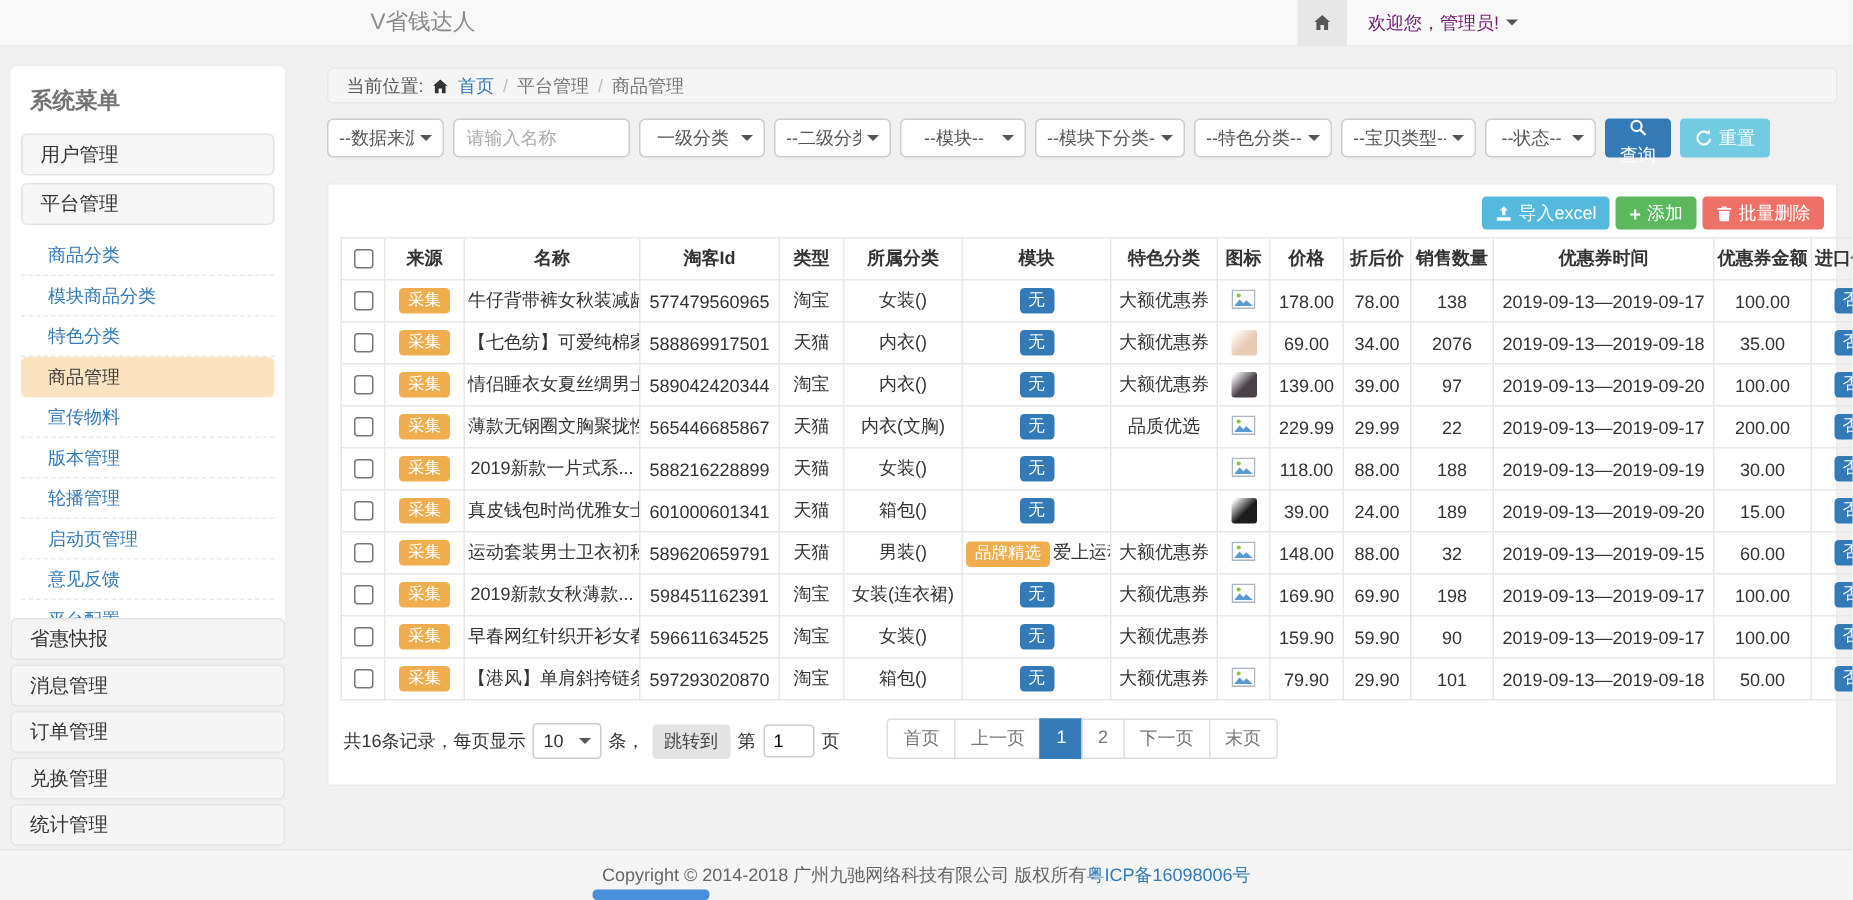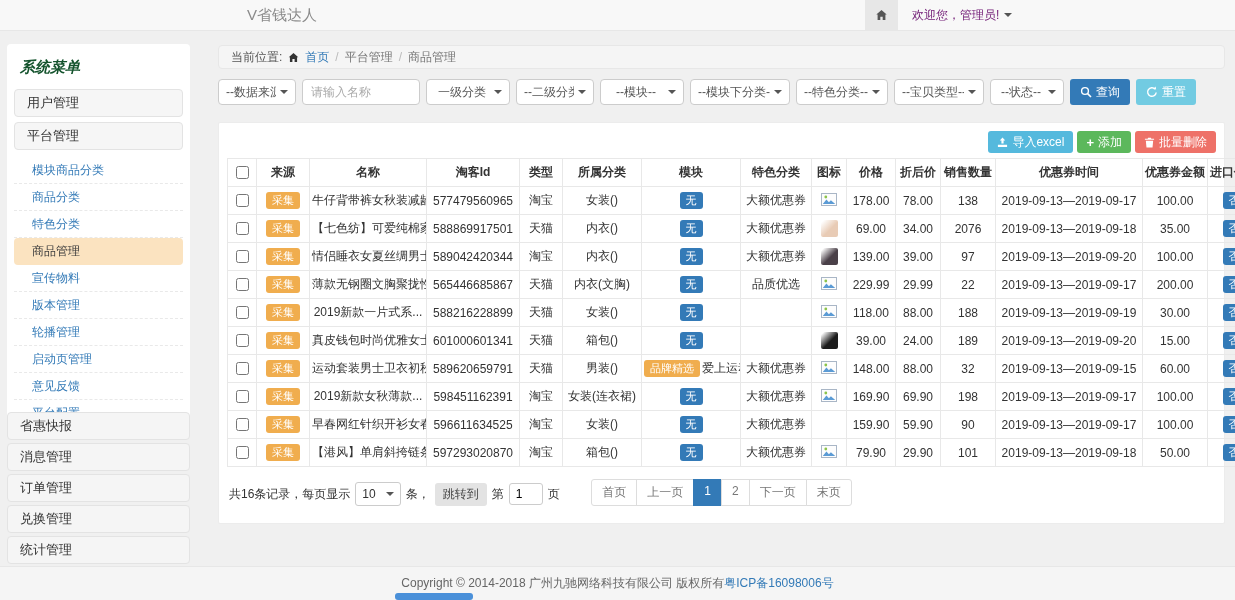--- a/index.html
+++ b/index.html
@@ -11,42 +11,42 @@
   }
   
   .header{position:absolute;top:0;left:0;right:0;height:30px;background:#f8f8f8;border-bottom:1px solid #e7e7e7;z-index:5;}
   .brand{position:absolute;left:247px;top:0;line-height:30px;font-size:15px;color:#8a8a8a;}
   .header-right{position:absolute;left:865px;top:0;height:30px;display:flex;align-items:stretch;}
   .home-btn{width:33px;background:#e7e7e7;display:flex;align-items:center;justify-content:center;cursor:pointer;}
   .welcome{display:flex;align-items:center;margin-left:14px;color:#701a75;cursor:pointer;}
   .caret{display:inline-block;width:0;height:0;border-left:4px solid transparent;border-right:4px solid transparent;border-top:4px solid #555;margin-left:5px;}
   
   .sidebar{position:absolute;left:7px;top:44px;width:183px;box-sizing:border-box;background:#fff;border-radius:4px;padding:8px 7px 6px;z-index:1;}
-  .sidebar-title{color:#14532d;font-weight:bold;font-size:15px;padding:6px 6px 12px;font-style:italic;}
+  .sidebar-title{color:#737373;font-weight:bold;font-size:15px;padding:6px 6px 12px;}
   .side-btn{background:#f6f6f6;border:1px solid #e3e3e3;border-radius:4px;height:26px;line-height:26px;padding-left:12px;font-size:13px;color:#333;margin-bottom:5px;cursor:pointer;}
   .submenu{padding-top:2px;}
   .sub-item{height:26px;line-height:26px;padding-left:18px;font-size:12px;color:#337ab7;border-bottom:1px dashed #e9e9e9;cursor:pointer;}
   .sub-item.active{background:#fbe3c0;border-radius:4px;color:#3b3b3b;border-bottom-color:transparent;}
   .side-bottom{position:absolute;left:7px;top:412px;width:183px;box-sizing:border-box;z-index:1;}
   .side-bottom .side-btn{margin-bottom:3px;background:#f5f5f5;}
   
   .main{position:absolute;left:218px;top:38px;width:1007px;}
   .breadcrumb{margin-top:7px;height:24px;line-height:24px;background:#f5f5f5;border:1px solid #e7e7e7;border-radius:4px;padding:0 12px;display:flex;align-items:center;gap:6px;box-sizing:border-box;color:#555;}
   .bc-home{color:#337ab7;text-decoration:none;cursor:pointer;}
   .bc-sep{color:#bbb;}
   .bc-item{color:#777;}
   
   .filters{margin-top:10px;display:flex;gap:6px;align-items:center;}
   .selbox{height:26px;box-sizing:border-box;background:#fff;border:1px solid #ccc;border-radius:4px;display:inline-flex;align-items:center;padding:0 7px;color:#555;cursor:pointer;}
   .sel-label{flex:1;text-align:center;white-space:nowrap;overflow:hidden;}
   .selbox .caret{border-top-color:#555;margin-left:4px;}
   .name-input{height:26px;box-sizing:border-box;width:118px;border:1px solid #ccc;border-radius:4px;padding:0 8px;font-size:12px;color:#333;font-family:inherit;}
   .name-input::placeholder{color:#aaa;}
   .btn{border:none;border-radius:3px;color:#fff;font-size:12px;font-family:inherit;display:inline-flex;align-items:center;gap:4px;cursor:pointer;padding:0 10px;height:26px;}
-  .btn-query{background:#337ab7;}
+  .btn-query{background:#337ab7;flex-direction:column;}
   .btn-reset{background:#72cbe2;}
   
   .panel{margin-top:17px;background:#fff;border:1px solid #ececec;border-radius:2px;padding:8px 8px 14px;box-sizing:border-box;}
   .toolbar{display:flex;justify-content:flex-end;gap:4px;}
   .toolbar .btn{height:22px;padding:0 9px;}
   .btn-import{background:#55b9dd;}
   .btn-add{background:#5cb85c;}
   .btn-add .plus{font-weight:bold;font-size:13px;}
   .btn-batch{background:#ee7168;}
   
@@ -96,22 +96,22 @@
   </div>
 </div>
 
 <div class="sidebar">
   <div class="sidebar-title">系统菜单</div>
   <div id="side-top">
       <div class="side-btn">用户管理</div>
       <div class="side-btn">平台管理</div>
     </div>
   <div id="side-sub" class="submenu">
+      <div class="sub-item">商品分类</div>
       <div class="sub-item">模块商品分类</div>
-      <div class="sub-item">商品分类</div>
       <div class="sub-item">特色分类</div>
       <div class="sub-item active">商品管理</div>
       <div class="sub-item">宣传物料</div>
       <div class="sub-item">版本管理</div>
       <div class="sub-item">轮播管理</div>
       <div class="sub-item">启动页管理</div>
       <div class="sub-item">意见反馈</div>
       <div class="sub-item">平台配置</div>
     </div>
 </div>

